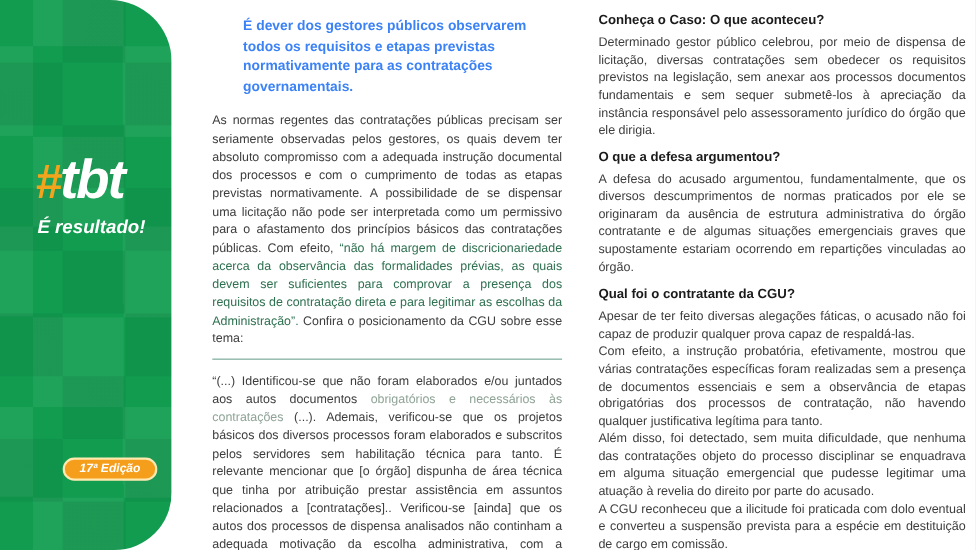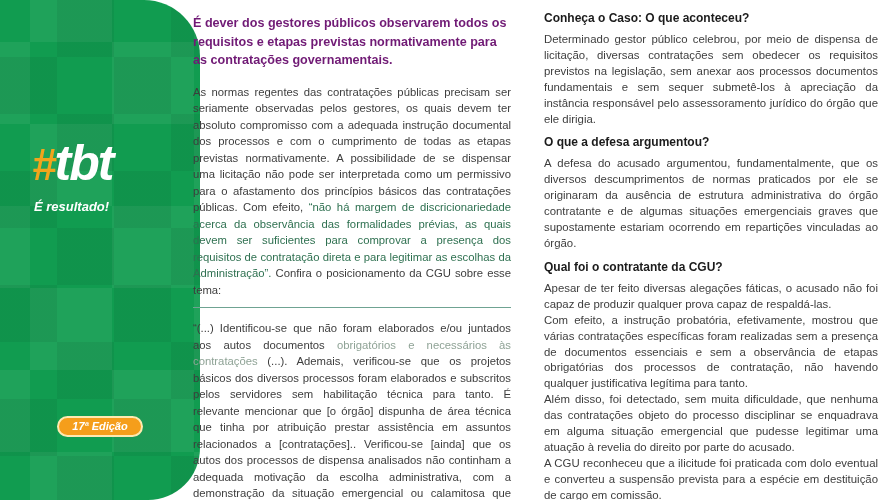--- a/index.html
+++ b/index.html
@@ -10,41 +10,41 @@
     position: relative;
     width: 887px; height: 500px;
     background: #ffffff;
     overflow: hidden;
     margin: 0 auto;
   }
 
   
   .sidebar {
     position: absolute; left: 0; top: 0;
-    width: 200px; height: 500px;
+    width: 156px; height: 500px;
     background-color: #119c50;
     background-image:
       repeating-conic-gradient(rgba(0,40,20,0.08) 0% 25%, rgba(0,0,0,0) 0% 50%),
       repeating-conic-gradient(rgba(255,255,255,0.06) 0% 25%, rgba(0,0,0,0) 0% 50%);
     background-size: 114px 114px, 164px 164px;
     background-position: 0 0, 30px 42px;
     border-radius: 0 56px 52px 0;
   }
   .brand-block {
     position: absolute; left: 32px; top: 138px;
     font-style: italic; font-weight: bold;
     line-height: 1;
     white-space: nowrap;
   }
   .brand-hash { font-size: 44px; color: #f2a51c; letter-spacing: -2px; }
   .brand-word { font-size: 50px; color: #ffffff; letter-spacing: -2px; }
   .taglines {
     position: absolute; left: 34px; top: 196px;
     color: #ffffff; font-style: italic; font-weight: bold;
-    font-size: 13px; line-height: 22px;
+    font-size: 17px; line-height: 22px;
   }
   .org-label {
     position: absolute; left: 0; top: 392px;
     width: 172px; text-align: center;
     color: #ffffff; font-size: 11.3px; letter-spacing: 0.2px;
   }
   .edition-badge-wrap {
     position: absolute; left: 0; top: 416px;
     width: 172px; text-align: center; padding-left: 28px;
   }
@@ -59,23 +59,24 @@
   }
 
   
   .mid-col {
     position: absolute; left: 193px; top: 14px;
     width: 318px;
     color: #3d3d3d;
     font-size: 11.3px; line-height: 16.5px;
   }
   .mid-title {
-    color: #701a75;
+    color: #3b82f6;
     font-size: 12.6px; font-weight: bold; line-height: 18.5px;
     margin-bottom: 14px;
+    margin-left: 28px;
   }
   .mid-intro { text-align: justify; margin-bottom: 9px; }
   .green-quote { color: #2e7050; }
   .mid-divider {
     border: 0; border-top: 1px solid #6fa392;
     margin: 0 0 12px 0;
   }
   .case-quote { text-align: justify; margin-bottom: 11px; }
   .muted-seg { color: #8fa396; }
 

